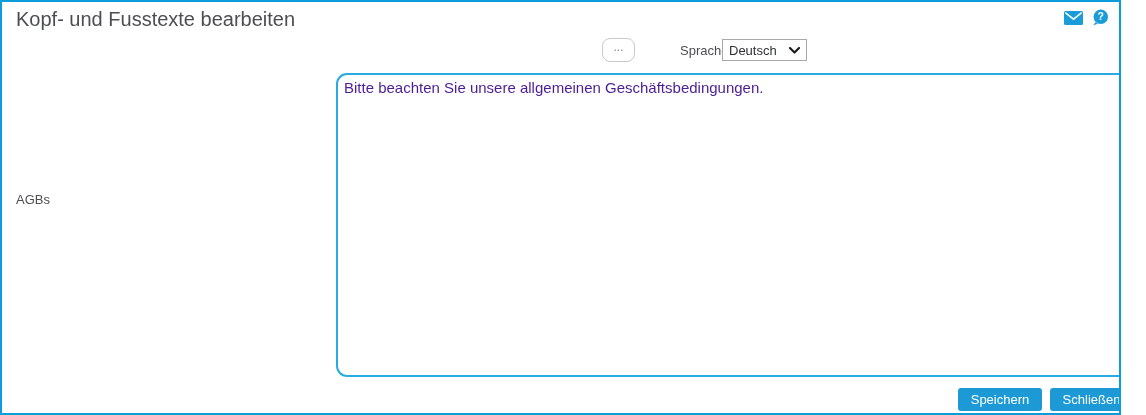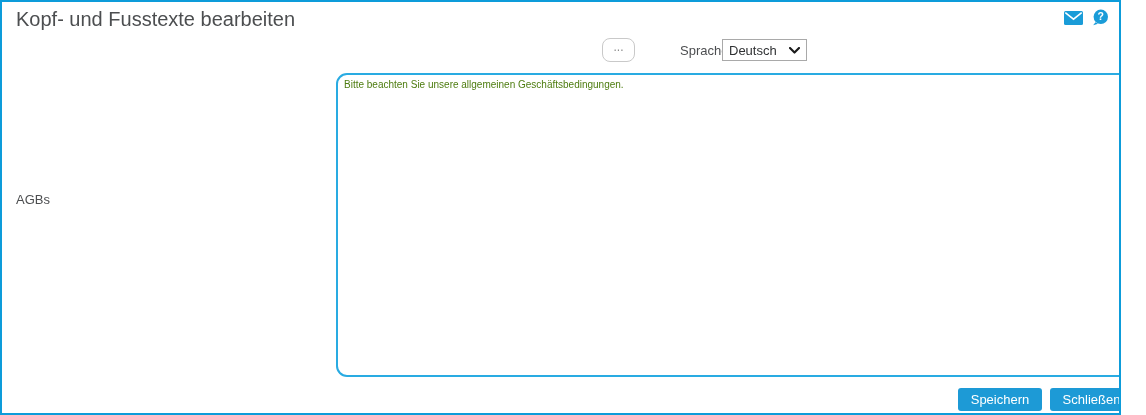--- a/index.html
+++ b/index.html
@@ -105,23 +105,23 @@
 
   .main-textarea {
     position: absolute;
     left: 334px;
     top: 71px;
     width: 797px;
     height: 304px;
     border: 2px solid #29abe2;
     border-radius: 11px;
     padding: 3px 6px;
-    font-size: 10px;
-    font-family: "Liberation Sans", sans-serif;
-    color: #4d7c0f;
+    font-size: 15px;
+    font-family: "Liberation Sans", sans-serif;
+    color: #4c1d95;
     resize: both;
     outline: none;
     line-height: 1.35;
   }
 
   .resize-grip {
     position: absolute;
     left: 1118px;
     top: 362px;
     width: 11px;

